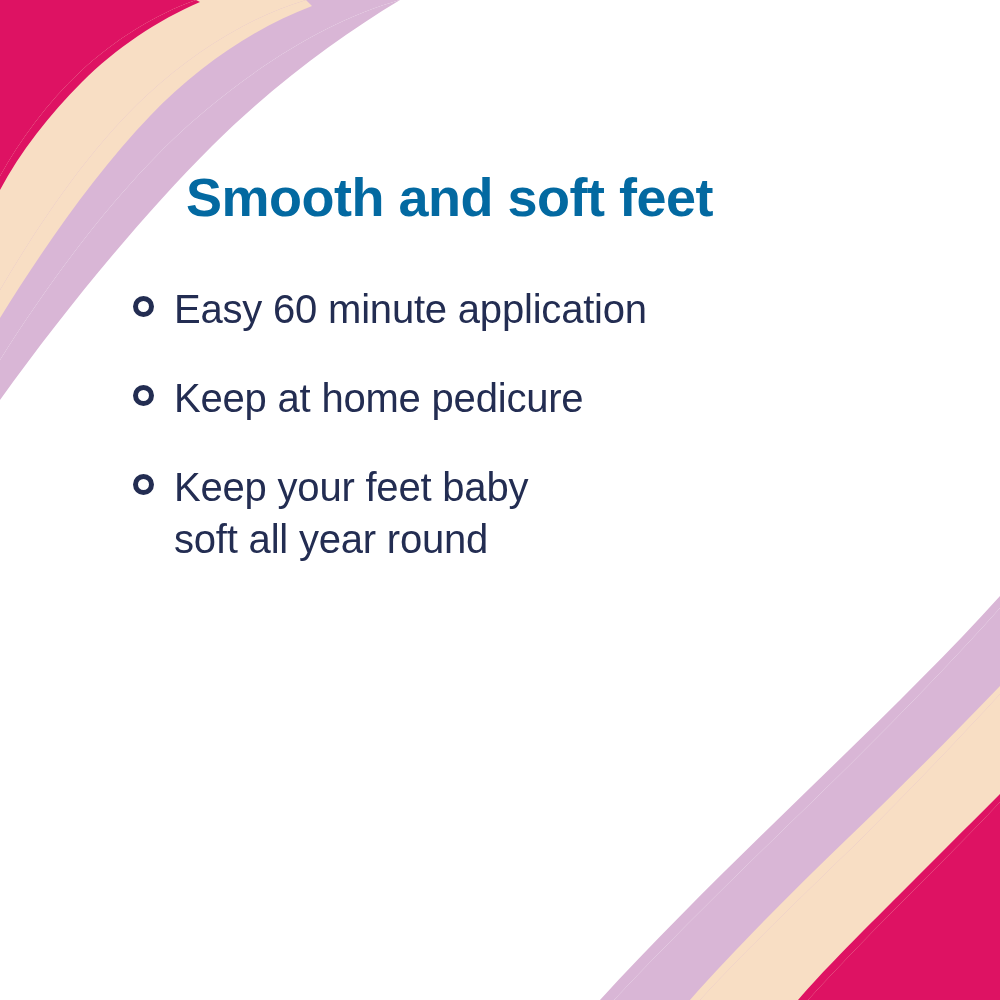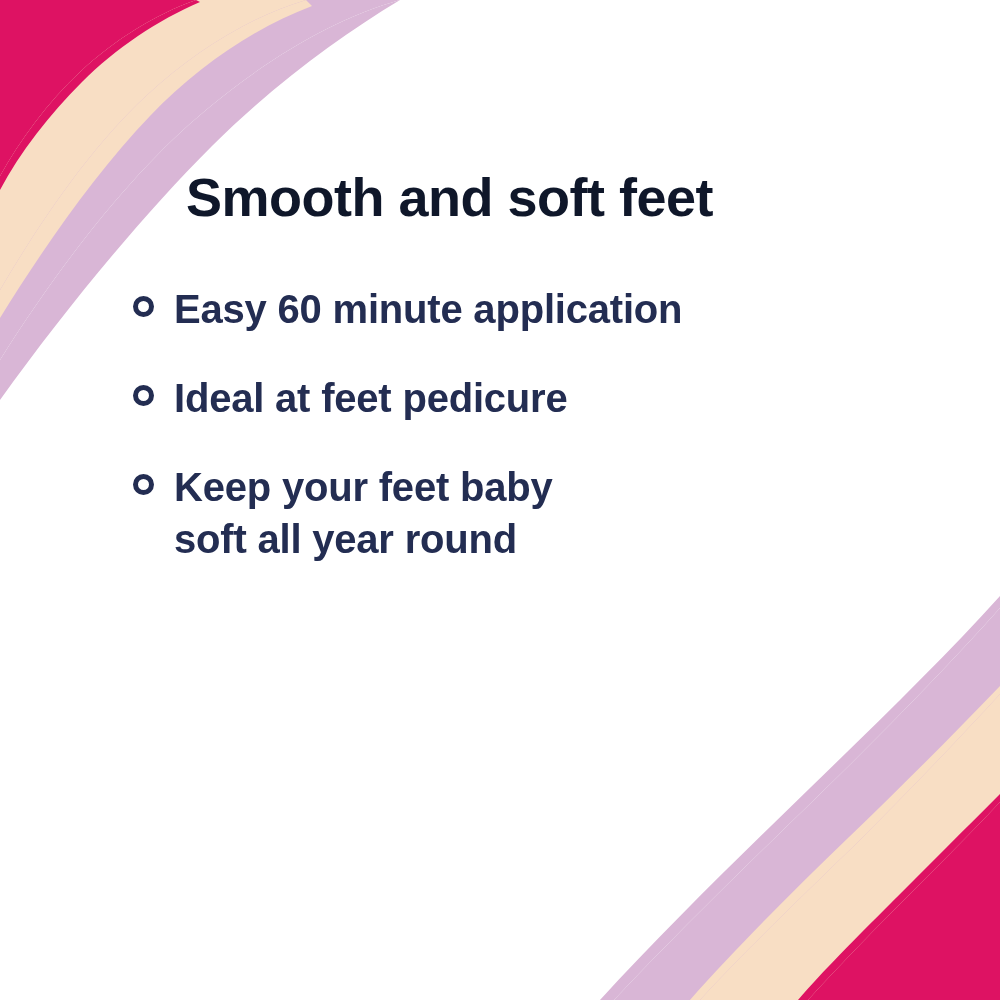--- a/index.html
+++ b/index.html
@@ -43,21 +43,21 @@
   }
 
   .title {
     position: absolute;
     left: 186px;
     top: 168px;
     margin: 0;
     font-size: 54px;
     font-weight: 700;
     letter-spacing: -0.5px;
-    color: #0f172a;
+    color: #0369a1;
     line-height: 1.1;
     white-space: nowrap;
   }
 
   .feature-list {
     position: absolute;
     left: 133px;
     top: 284px;
     width: 800px;
     margin: 0;
@@ -80,21 +80,21 @@
     margin-top: 12px;
     margin-right: 20px;
     border: 5px solid #232d52;
     border-radius: 50%;
     box-sizing: border-box;
   }
 
   .feature-text {
     flex: 1 1 auto;
     font-size: 40px;
-    font-weight: 700;
+    font-weight: 400;
     color: #232d52;
     line-height: 1.28;
     letter-spacing: -0.2px;
     white-space: pre-line;
   }
 </style>
 </head>
 <body>
 
 <div id="poster">
@@ -212,21 +212,21 @@
 
       <li class="feature-item">
         <span class="bullet-ring"></span>
         <span class="feature-text">Easy 60 minute application</span>
       </li>
 
 
 
       <li class="feature-item">
         <span class="bullet-ring"></span>
-        <span class="feature-text">Ideal at feet pedicure</span>
+        <span class="feature-text">Keep at home pedicure</span>
       </li>
 
       <li class="feature-item">
         <span class="bullet-ring"></span>
         <span class="feature-text">Keep your feet baby
 soft all year round</span>
       </li>
 
     </ul>
   </div>

